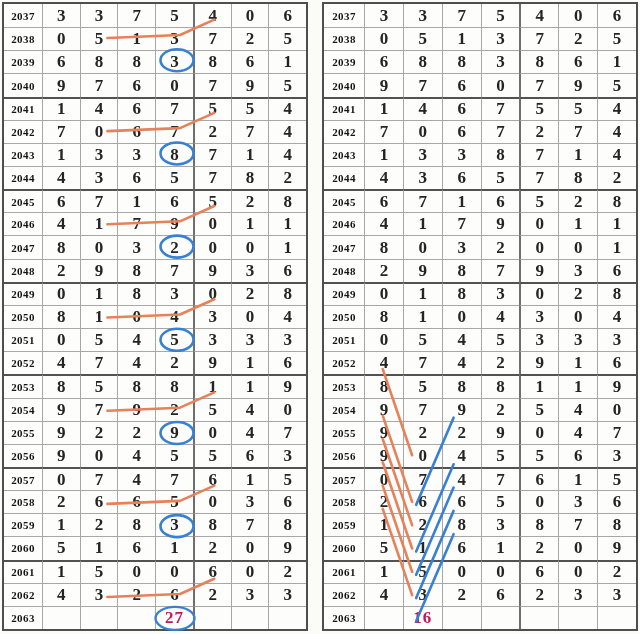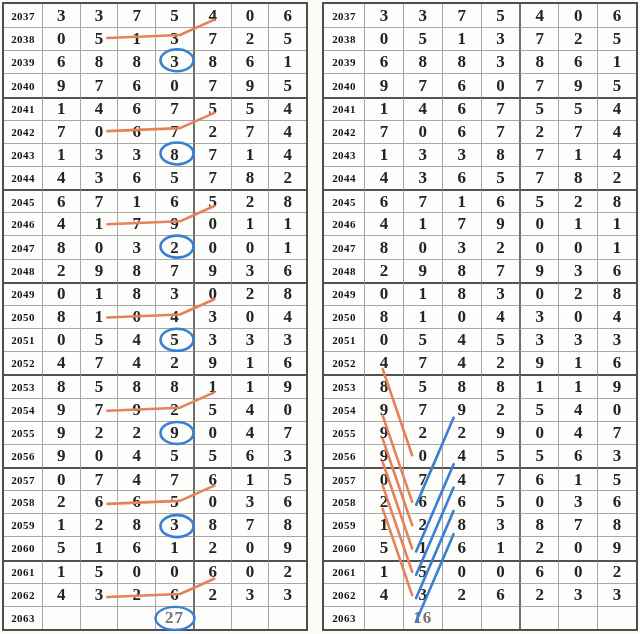--- a/index.html
+++ b/index.html
@@ -25,21 +25,21 @@
     overflow:visible;box-sizing:border-box;
   }
   .cell.col-0{
     border-left:none;
     font-size:11px;letter-spacing:.4px;color:#141414;
   }
   .cell.row-0{border-top:none;}
   .cell.grp{border-top:2px solid #525252;}
   .cell.col-5{border-left:2px solid #6e6e6e;}
   .footer-num{
-    color:#737373;letter-spacing:1px;font-size:17px;font-weight:bold;
+    color:#be185d;letter-spacing:1px;font-size:17px;font-weight:bold;
   }
   #overlay{
     position:absolute;left:0;top:0;width:640px;height:634px;
     pointer-events:none;
   }
 </style>
 </head>
 <body>
 
 <div id="stage">

